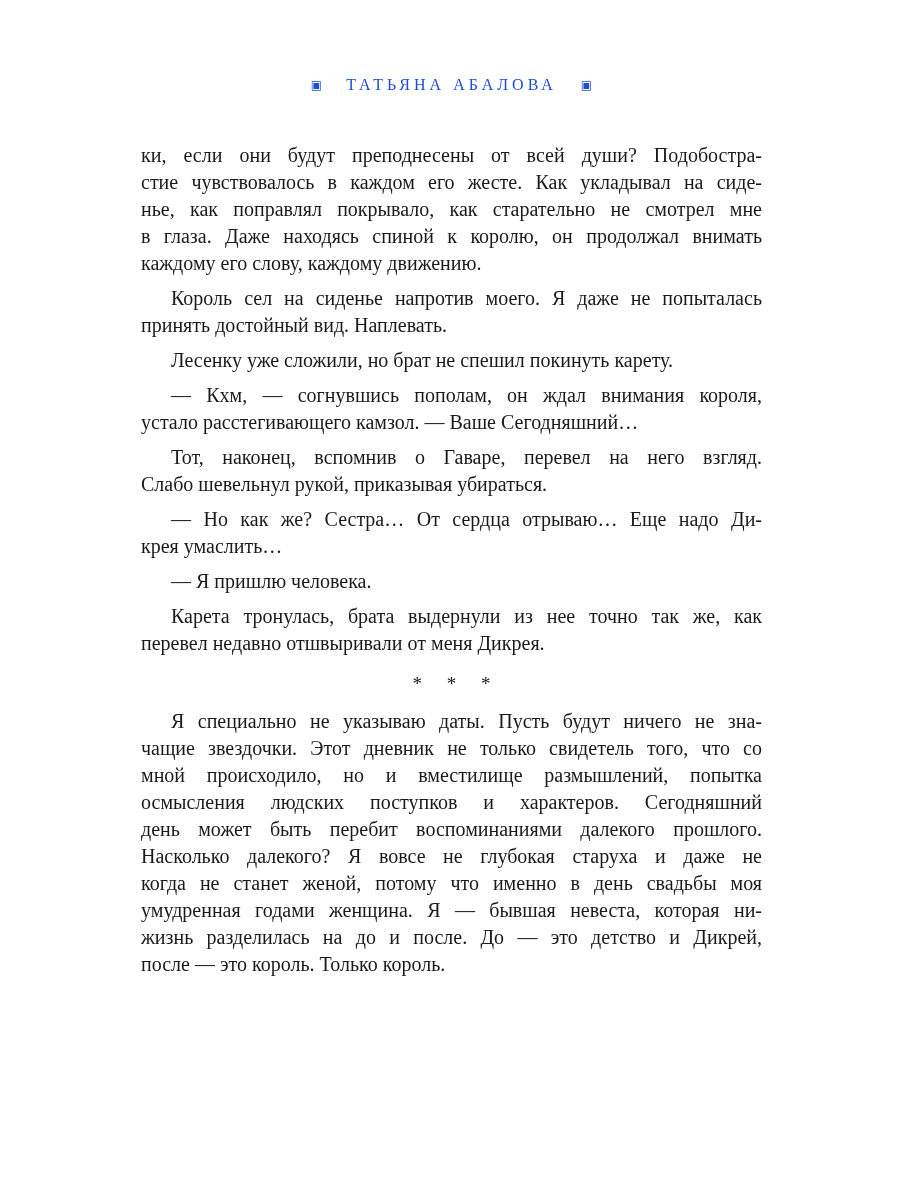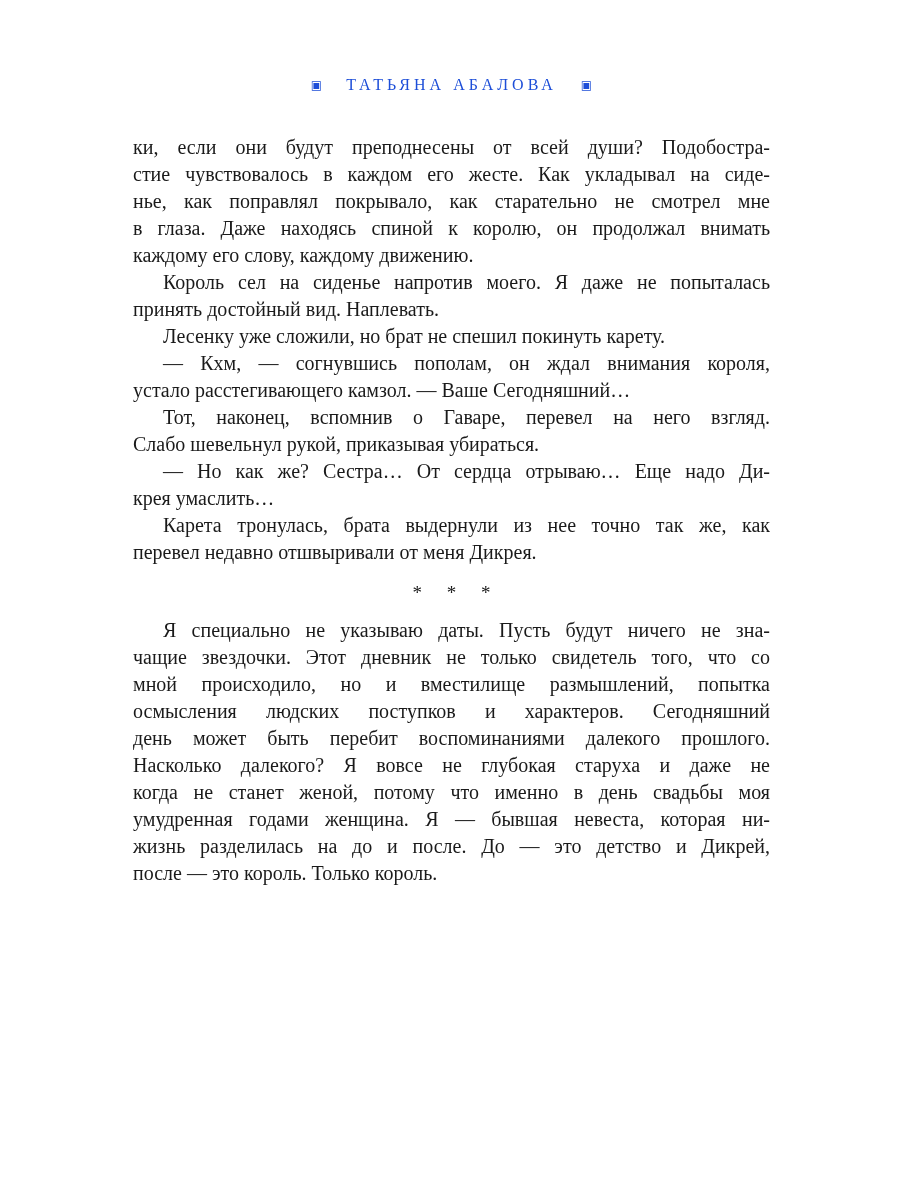--- a/index.html
+++ b/index.html
@@ -36,21 +36,21 @@
   .running-head .orn.left  { margin-right: 16px; }
   .running-head .orn.right { margin-left: 16px; }
   .text-body {
     position: absolute;
     top: 134px;
     left: 133px;
     width: 637px;
     font-size: 20px;
     line-height: 27px;
   }
-  .para { margin: 0; padding: 0; }
+  .para { margin: 8px; padding: 0; }
   .line {
     text-align: justify;
     text-align-last: justify;
     text-justify: inter-word;
     white-space: normal;
   }
   .line.last {
     text-align-last: left;
   }
   .para.indent .line:first-child {
@@ -99,20 +99,23 @@
       </div>
       <div class="para indent">
         <div class="line">Тот, наконец, вспомнив о Гаваре, перевел на него взгляд.</div>
         <div class="line last">Слабо шевельнул рукой, приказывая убираться.</div>
       </div>
       <div class="para indent">
         <div class="line">— Но как же? Сестра…  От сердца отрываю…  Еще надо Ди-</div>
         <div class="line last">крея умаслить…</div>
       </div>
       <div class="para indent">
+        <div class="line last">— Я пришлю человека.</div>
+      </div>
+      <div class="para indent">
         <div class="line">Карета тронулась, брата выдернули из нее точно так же, как</div>
         <div class="line last">перевел недавно отшвыривали от меня Дикрея.</div>
       </div>
       <div class="separator">* * *</div>
       <div class="para indent">
         <div class="line">Я специально не указываю даты. Пусть будут ничего не зна-</div>
         <div class="line">чащие звездочки. Этот дневник не только свидетель того, что со</div>
         <div class="line">мной происходило, но и вместилище размышлений, попытка</div>
         <div class="line">осмысления людских поступков и характеров. Сегодняшний</div>
         <div class="line">день может быть перебит воспоминаниями далекого прошлого.</div>

